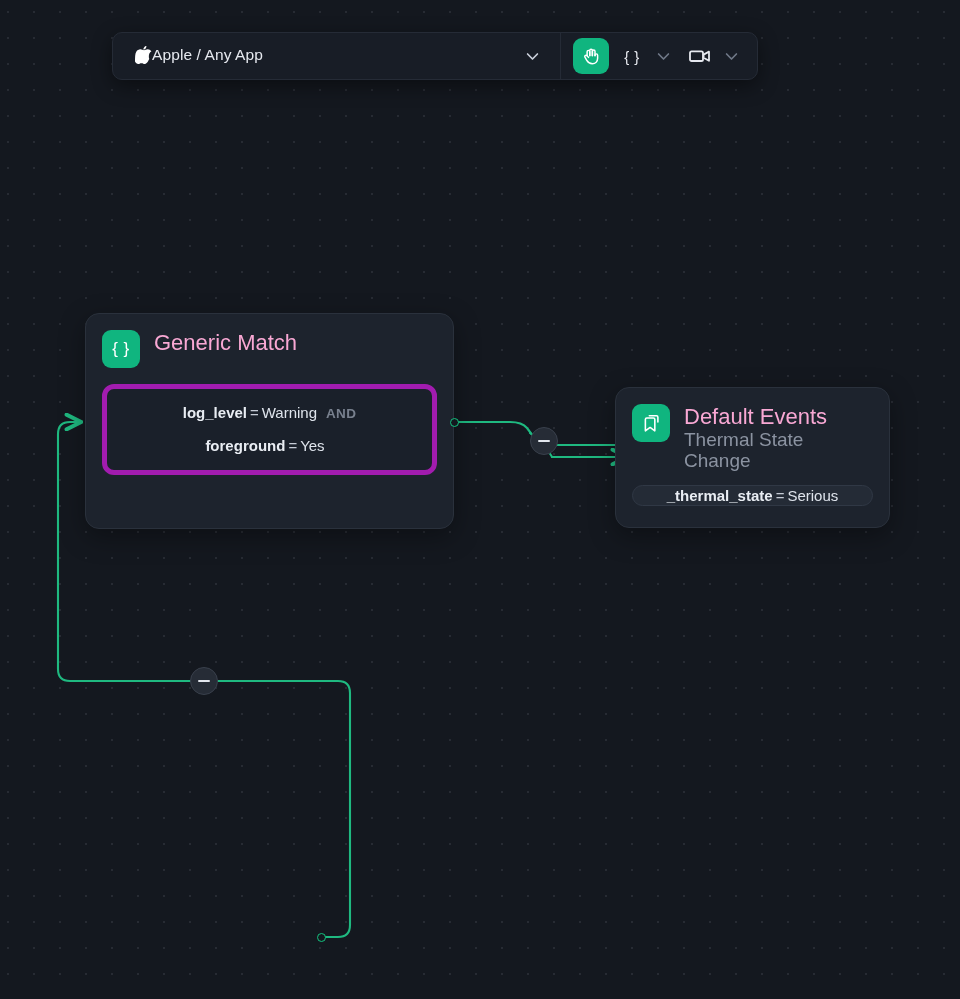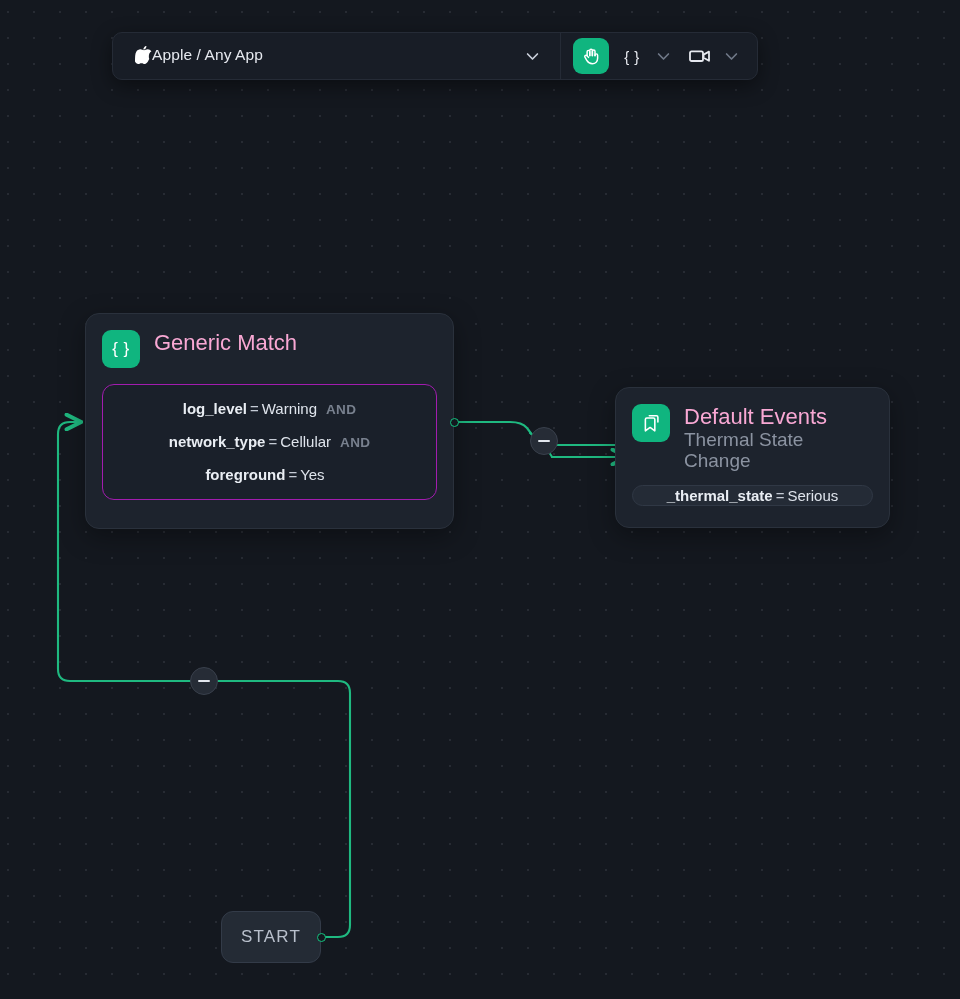--- a/index.html
+++ b/index.html
@@ -101,21 +101,21 @@
     flex: 0 0 auto;
   }
   .badge-braces { color:#ffffff; font-size: 17px; font-weight: 500; letter-spacing: .5px; }
   .node-titles { padding-top: 1px; }
   .node-title { color: #f9a8d4; font-size: 22px; line-height: 24px; }
   .node-sub { color: #8b93a1; font-size: 19px; line-height: 21px; }
 
   .cond-box {
     margin-top: 16px;
     background: #1a202a;
-    border: 1px solid #a21caf;
+    border: 5px solid #a21caf;
     border-radius: 12px;
     padding: 14px 14px;
     display: flex; flex-direction: column; gap: 13px;
     align-items: center;
   }
   .cond-row { font-size: 15px; line-height: 19px; text-align: center; white-space: nowrap; }
   .k { color: #e9edf3; font-weight: bold; }
   .op { color: #c5cbd5; padding: 0 3px; }
   .v { color: #dfe4ec; }
   .logic { color: #78808e; font-weight: bold; font-size: 13.5px; margin-left: 9px; letter-spacing: .3px; }
@@ -257,23 +257,20 @@
       <span class="node-titles">
         <span class="node-title" style="display:block;">Generic Match</span>
       </span>
     </div>
 
     <div class="cond-box">
       <div class="cond-row">
         <span class="k">log_level</span><span class="op">=</span><span class="v">Warning</span><span class="logic">AND</span>
       </div>
       <div class="cond-row">
-        <span class="k">network_type</span><span class="op">=</span><span class="v">Cellular</span><span class="logic">AND</span>
-      </div>
-      <div class="cond-row">
         <span class="k">foreground</span><span class="op">=</span><span class="v">Yes</span><span class="logic"></span>
       </div>
     </div>
   </div>
   <span class="handle" id="handle-match-out"></span>
 
   <div class="node" id="node-events">
     <div class="node-head">
       <span class="node-badge">
         <svg width="21" height="21" viewBox="0 0 24 24" fill="none" stroke="#ffffff" stroke-width="1.8" stroke-linejoin="round" stroke-linecap="round">
@@ -285,23 +282,20 @@
         <span class="node-title" style="display:block;">Default Events</span>
         <span class="node-sub" style="display:block;">Thermal State Change</span>
       </span>
     </div>
 
     <div class="chip">
       <span class="k">_thermal_state</span><span class="op">=</span><span class="v">Serious</span>
     </div>
   </div>
 
-  <div id="node-start">
-    <span class="start-label">START</span>
-  </div>
   <span class="handle" id="handle-start-out"></span>
 
   <div class="edge-btn" id="edge-btn-1">
     <span class="minus"></span>
   </div>
   <div class="edge-btn" id="edge-btn-2">
     <span class="minus"></span>
   </div>
 
 </div>

